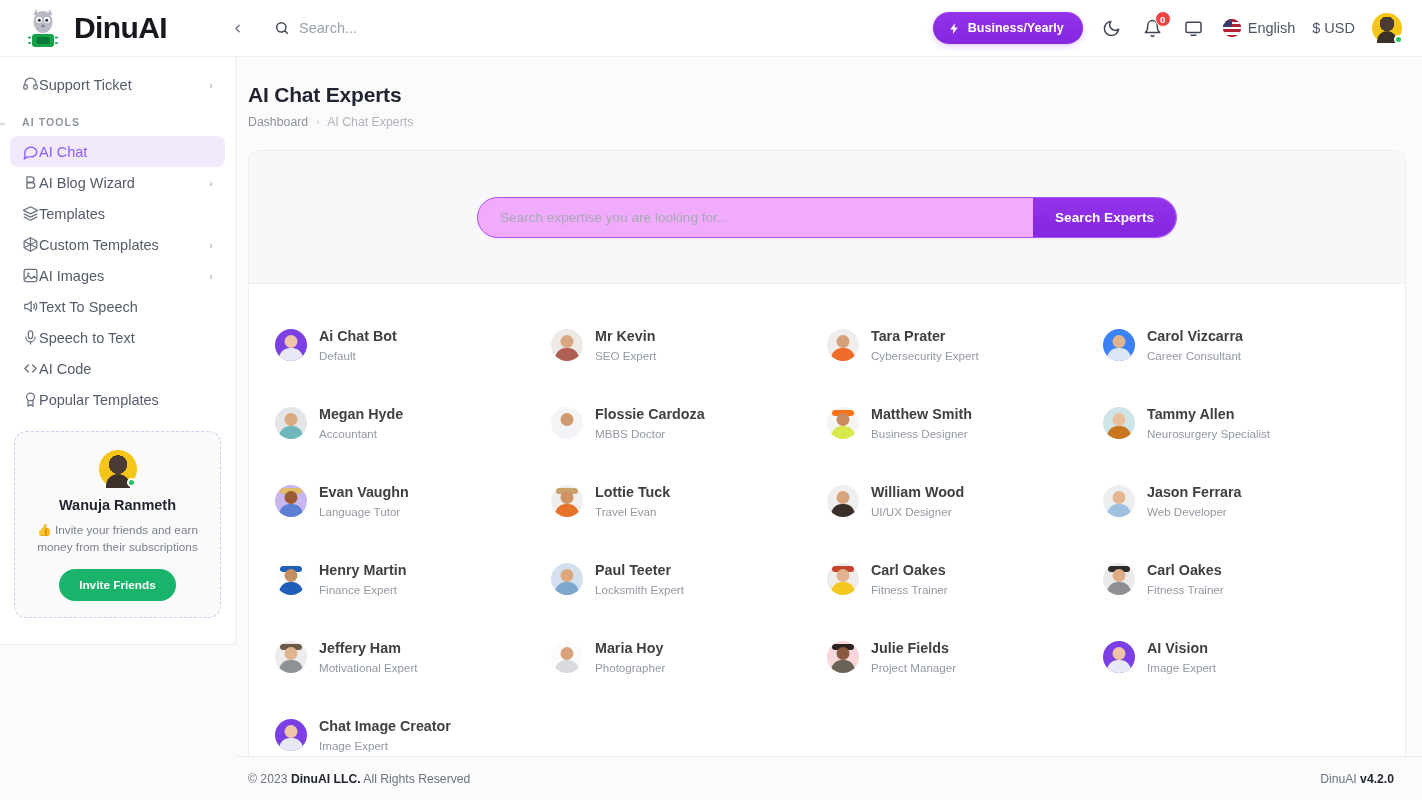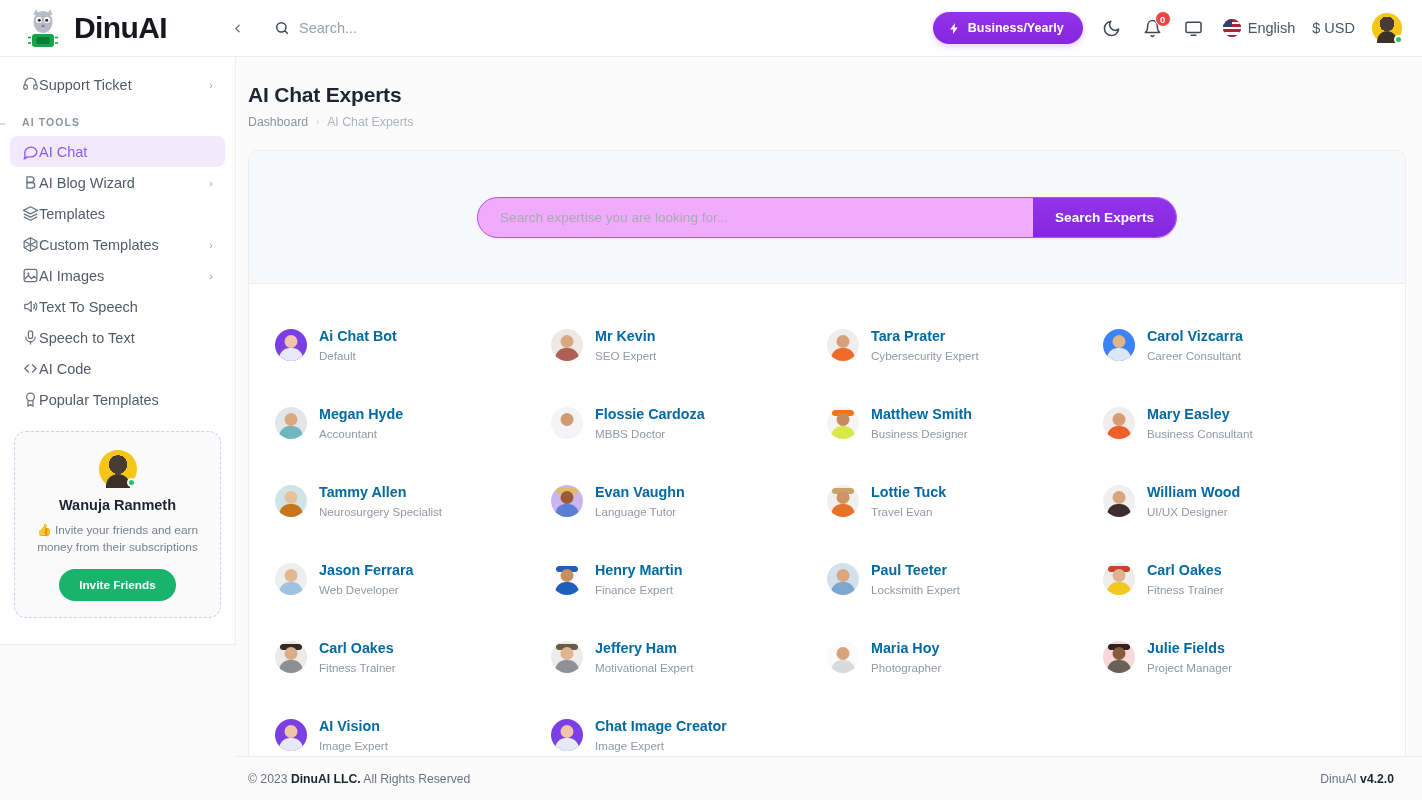--- a/index.html
+++ b/index.html
@@ -142,21 +142,21 @@
   }
   .ava { width:32px; height:32px; border-radius:50%; flex:none; position:relative;
          overflow:hidden; background:#e9ebee; }
   .ava .head { position:absolute; left:50%; top:18%; transform:translateX(-50%);
                width:13px; height:13px; border-radius:50%; }
   .ava .torso { position:absolute; left:50%; bottom:-6%; transform:translateX(-50%);
                 width:24px; height:15px; border-radius:11px 11px 3px 3px; }
   .ava .hat { position:absolute; left:50%; top:10%; transform:translateX(-50%);
               width:22px; height:6px; border-radius:6px; }
   .e-txt { min-width:0; }
-  .e-name { font-size:14.3px; font-weight:700; color:#0369a1; line-height:1.25; white-space:nowrap; }
+  .e-name { font-size:14.3px; font-weight:700; color:#404040; line-height:1.25; white-space:nowrap; }
   .e-role { font-size:11.6px; color:#9298a2; margin-top:3px; white-space:nowrap; }
 
   .footer {
     position:absolute; left:236px; bottom:0; width:1186px; height:44px;
     border-top:1px solid #eceef1; background:#fbfbfc;
     display:flex; align-items:center; justify-content:space-between;
     padding:0 28px 0 12px; font-size:12.2px; color:#6b7280;
   }
   .footer b { color:#1f2430; font-weight:700; }
   svg { display:block; }
@@ -475,30 +475,20 @@
               <span class="hat" style="background:#f97316"></span>
               <span class="head" style="background:#c98a5c"></span>
               <span class="torso" style="background:#d9e84a"></span>
             </span>
             <span class="e-txt">
               <span class="e-name" style="display: block;">Matthew Smith</span>
               <span class="e-role" style="display: block;">Business Designer</span>
             </span>
           </div>
           <div class="expert">
-            <span class="ava" style="background:#f0eeed">
-              <span class="head" style="background:#d79c6f"></span>
-              <span class="torso" style="background:#ef5f2b"></span>
-            </span>
-            <span class="e-txt">
-              <span class="e-name" style="display: block;">Mary Easley</span>
-              <span class="e-role" style="display: block;">Business Consultant</span>
-            </span>
-          </div>
-          <div class="expert">
             <span class="ava" style="background:#cfe4e7">
               <span class="head" style="background:#e8c19b"></span>
               <span class="torso" style="background:#c8751c"></span>
             </span>
             <span class="e-txt">
               <span class="e-name" style="display: block;">Tammy Allen</span>
               <span class="e-role" style="display: block;">Neurosurgery Specialist</span>
             </span>
           </div>
           <div class="expert">

